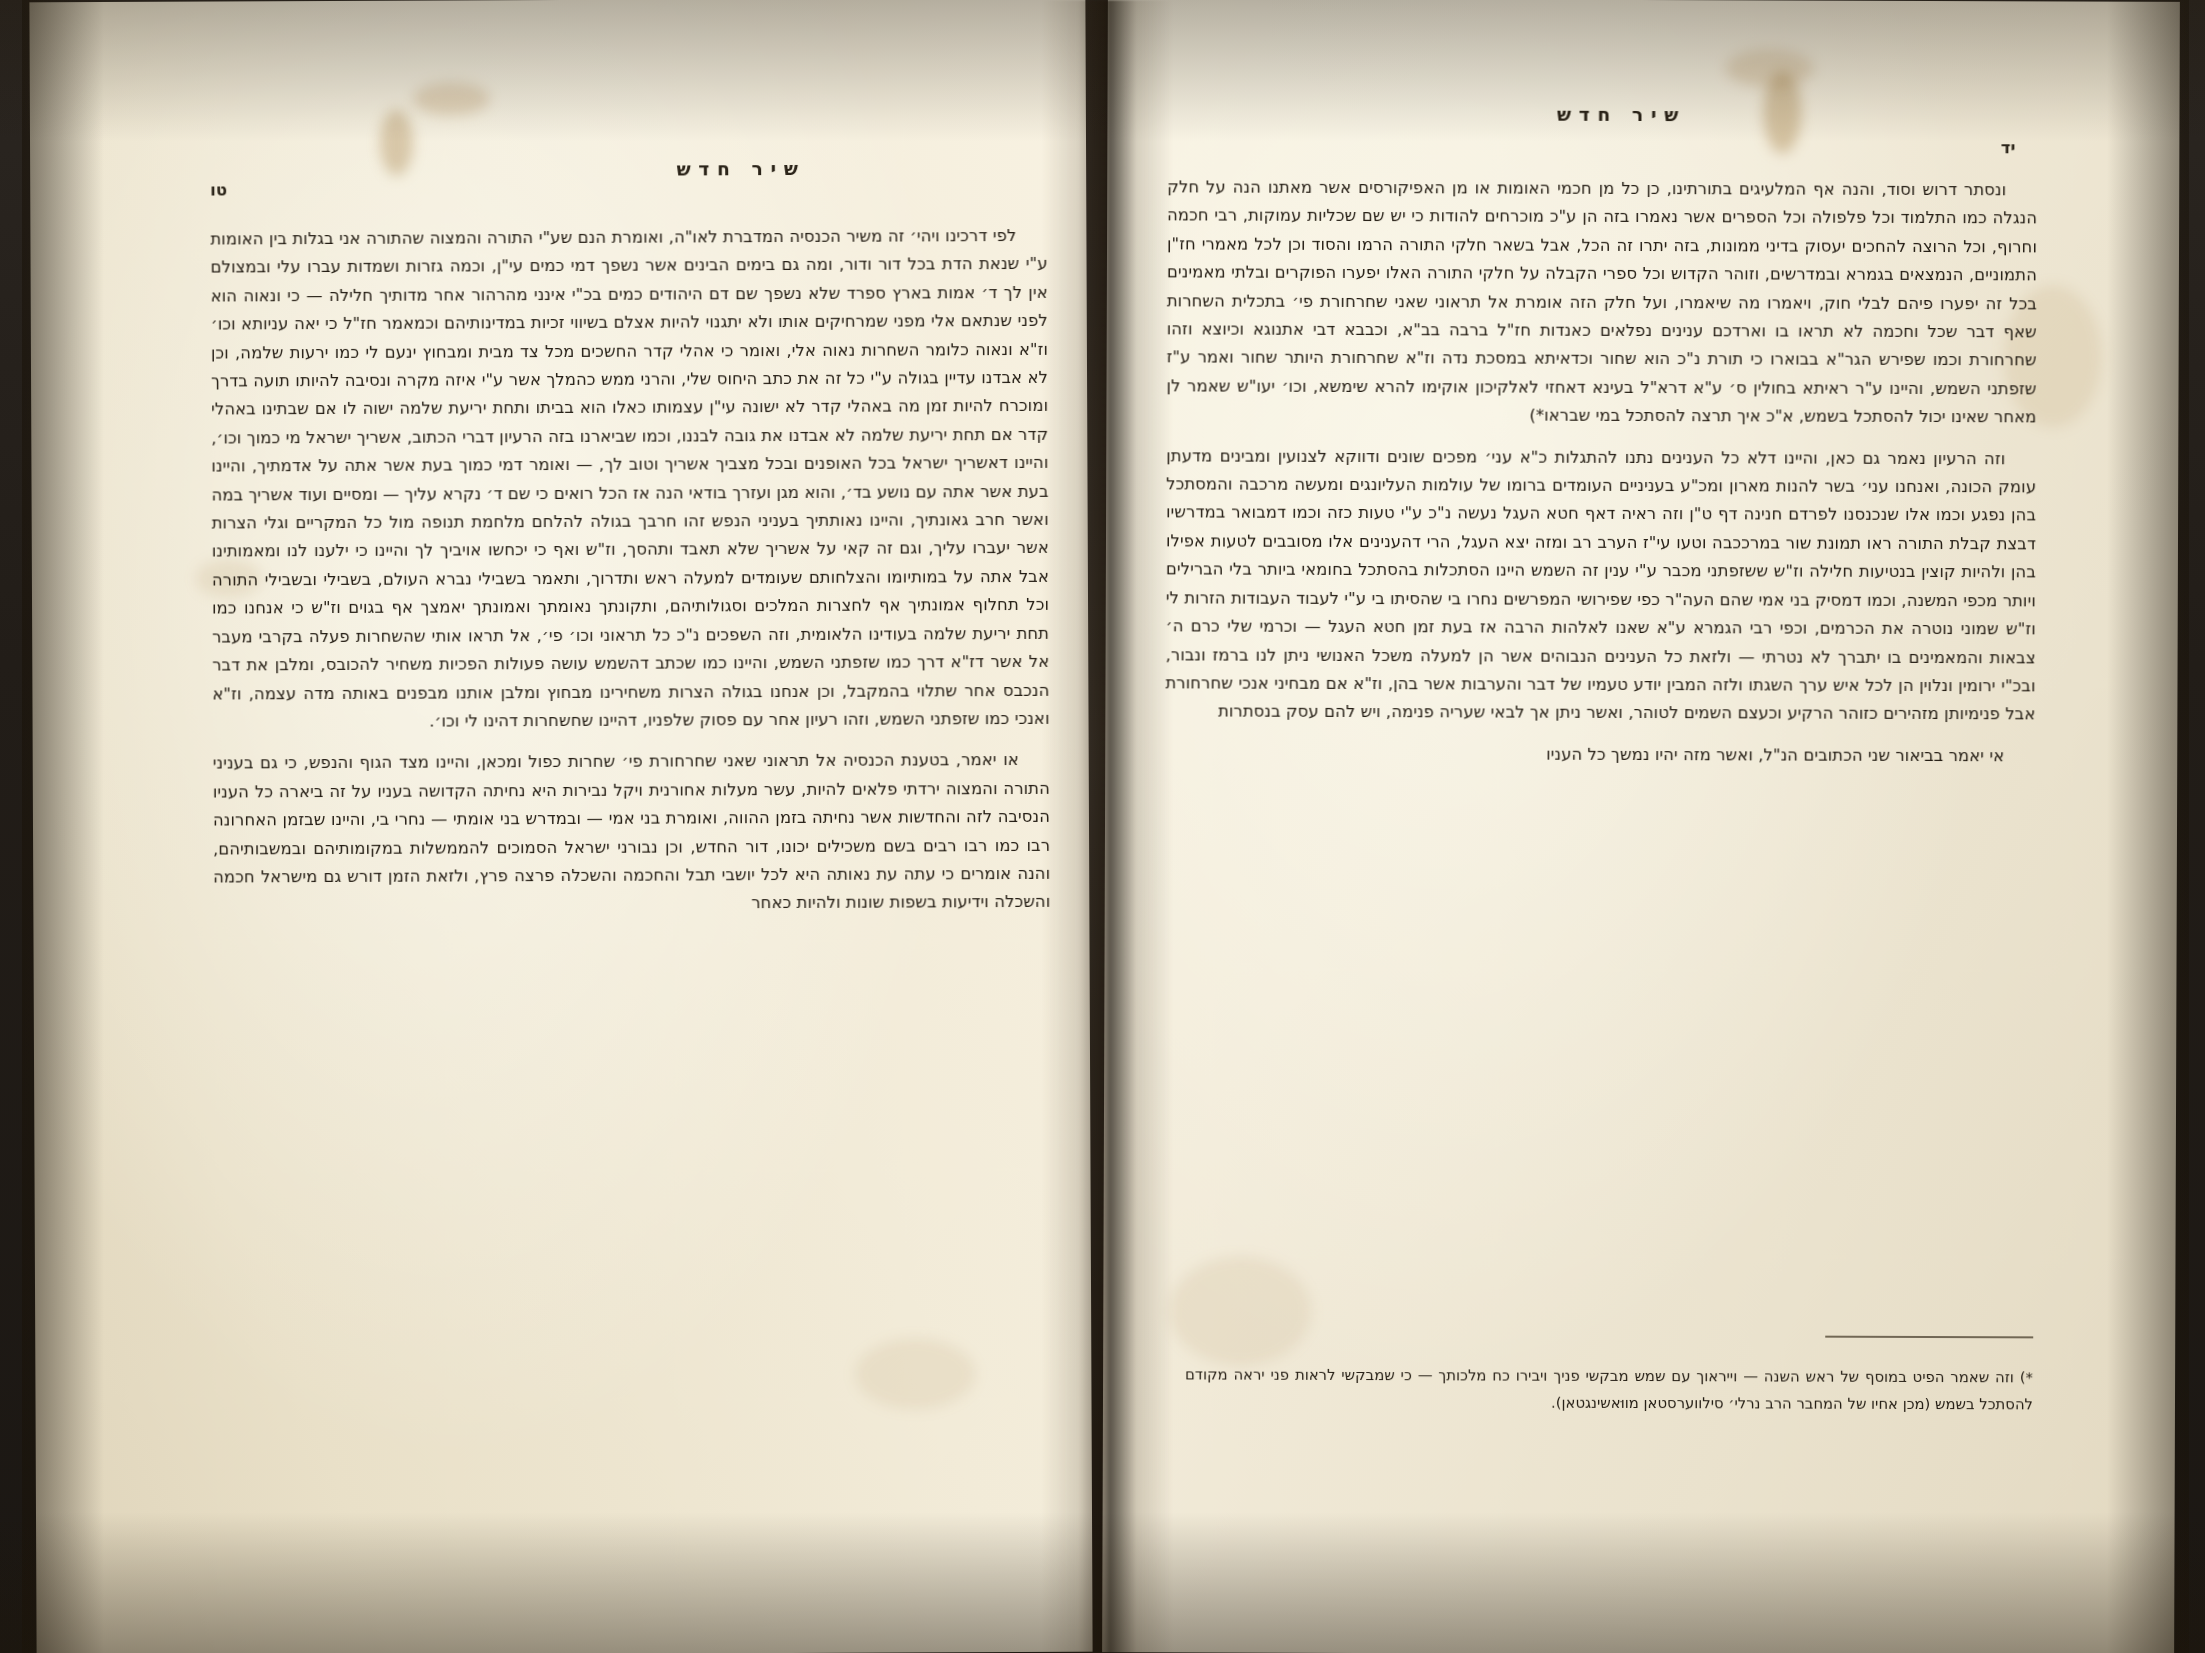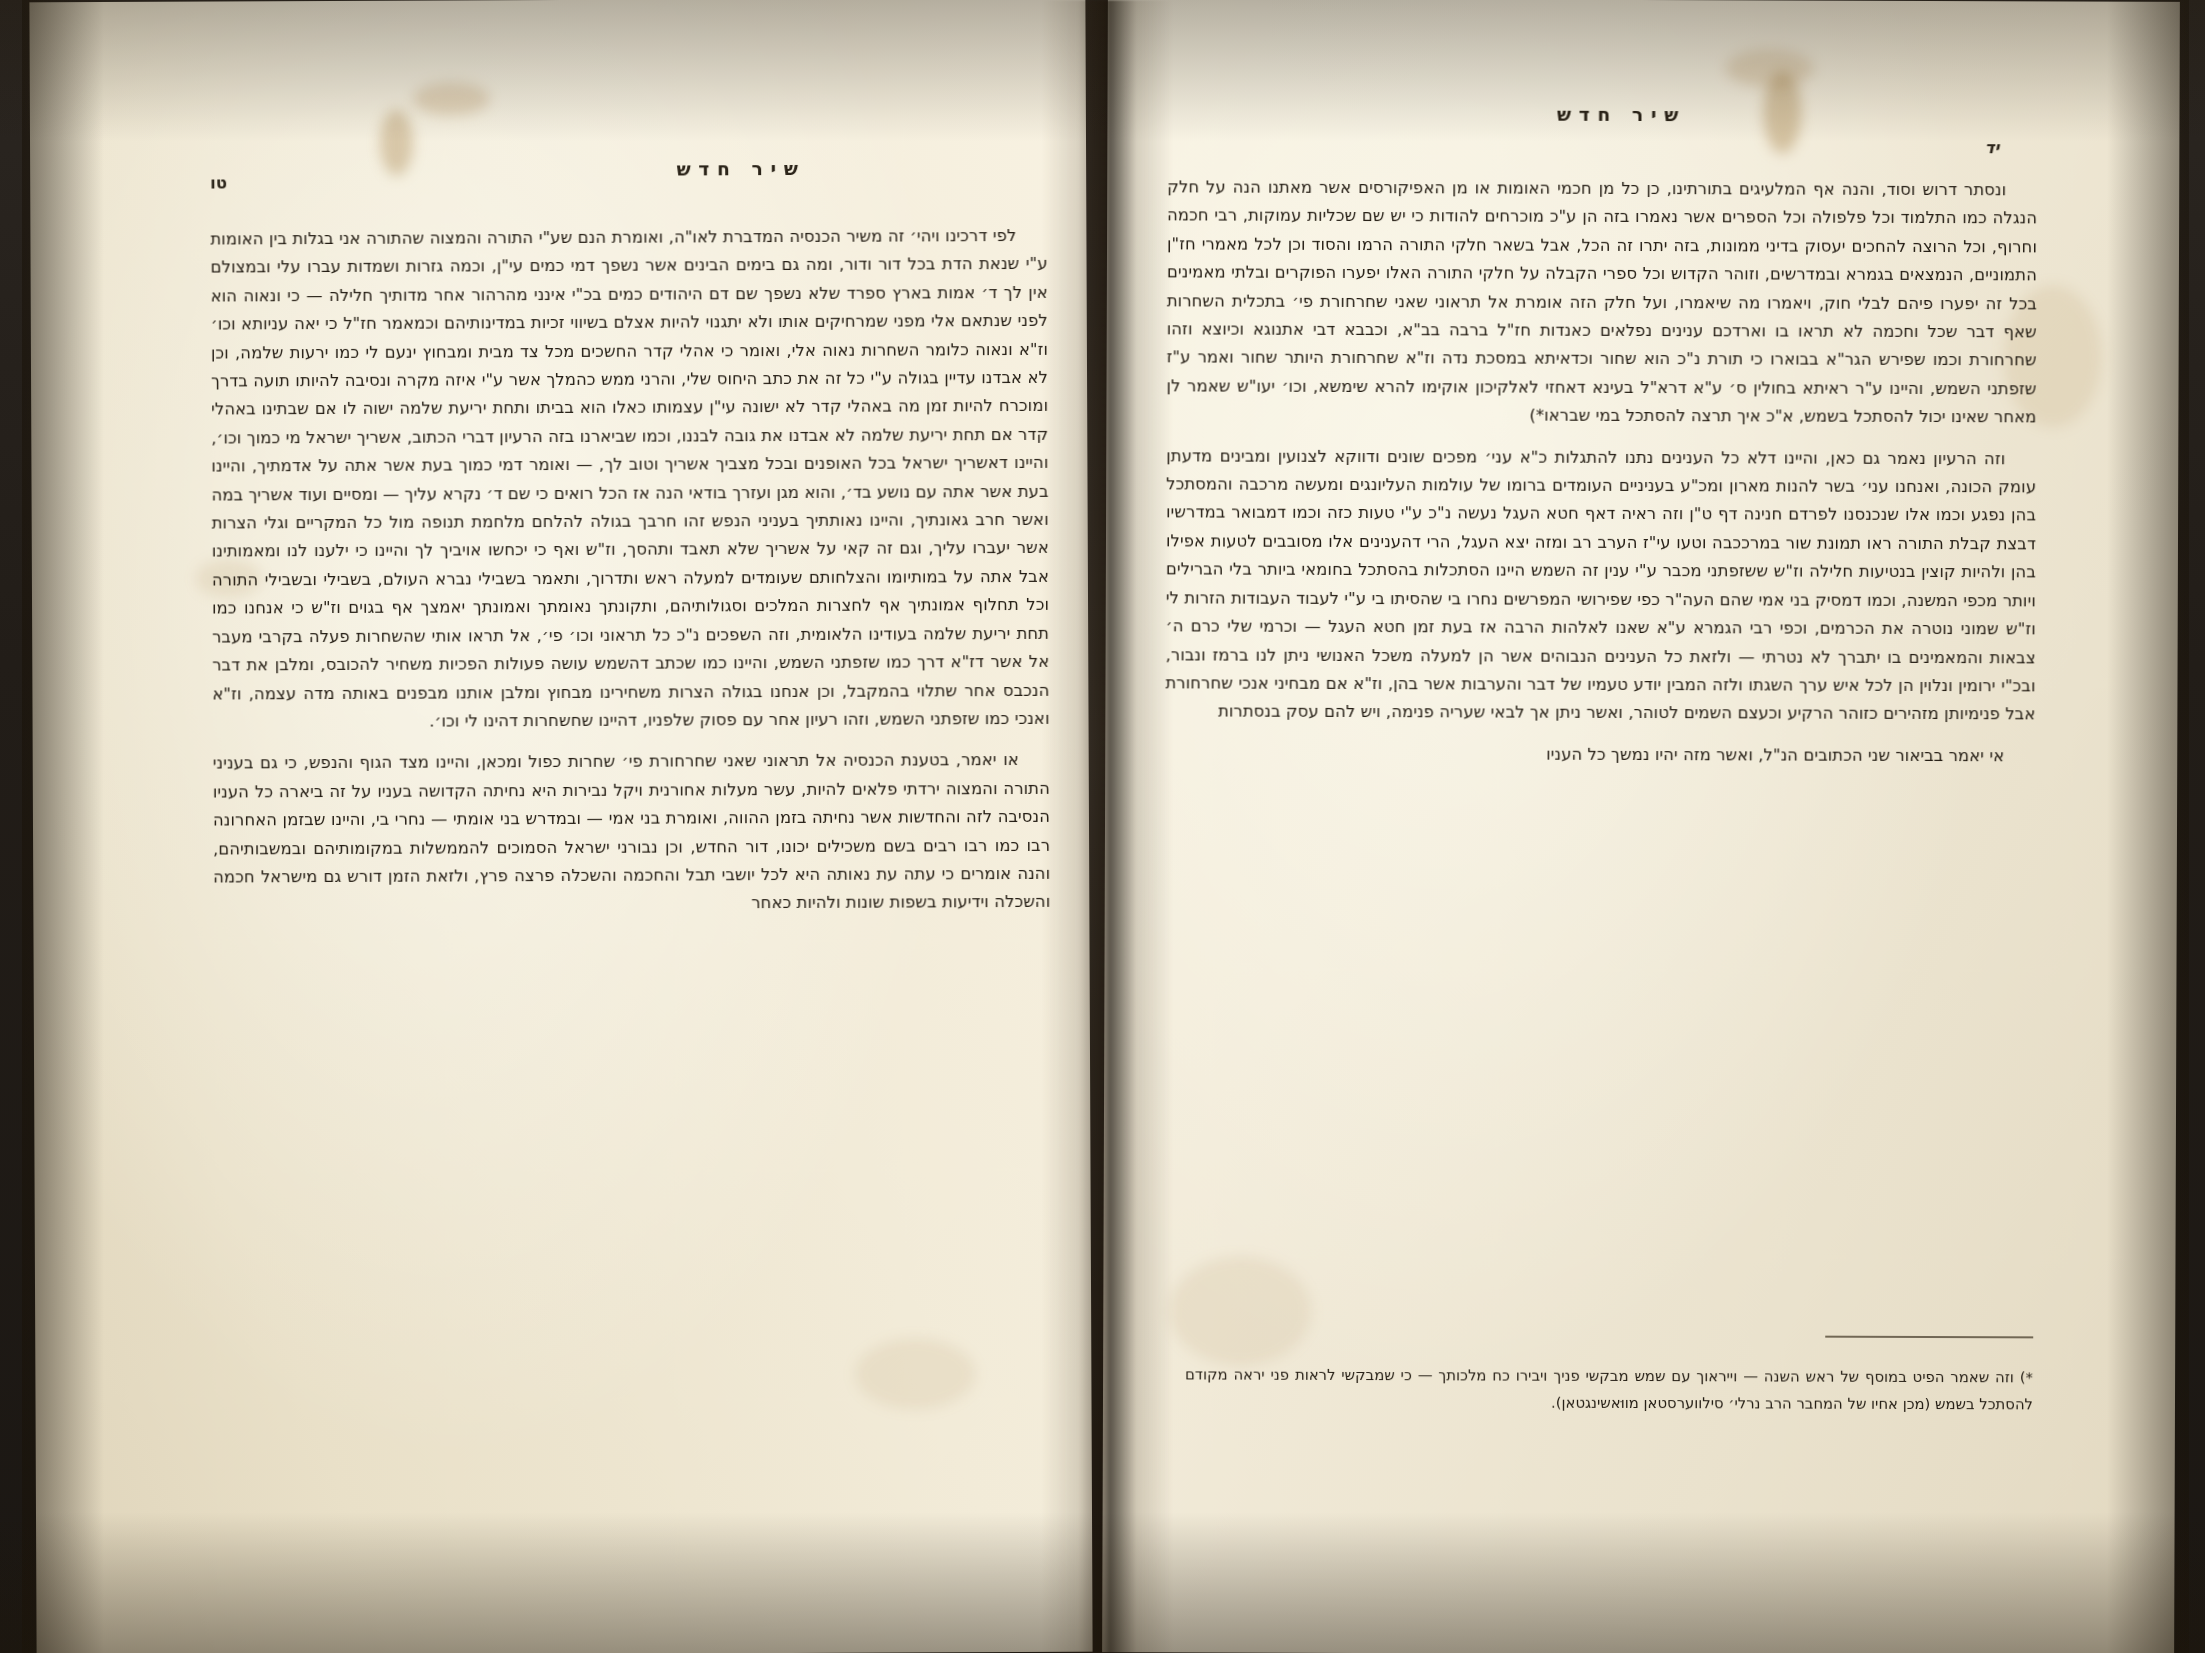--- a/index.html
+++ b/index.html
@@ -167,39 +167,39 @@
   <div class="book">
 
     <div class="page left left-rot soft">
       <div class="paper-tone"></div>
 
       <div class="stain" style="left:350px; top:109px; width:33px; height:66px; background:rgba(150,105,40,0.30);"></div>
       <div class="stain" style="left:383px; top:82px; width:77px; height:33px; background:rgba(160,115,50,0.22);"></div>
       <div class="stain" style="left:164px; top:558px; width:66px; height:38px; background:rgba(165,125,60,0.13);"></div>
       <div class="stain" style="left:820px; top:1340px; width:120px; height:71px; background:rgba(160,120,55,0.10);"></div>
 
-      <div class="folio" style="left:180px; top:172px;">טו</div>
+      <div class="folio" style="left:180px; top:179px;">טו</div>
 
       <div class="runhead" style="left:547px; top:159px; width:328px; text-align:center;">שיר חדש</div>
 
       <div class="textcol" style="left:180px; top:224px; width:837px;">
         <p>לפי דרכינו ויהי׳ זה משיר הכנסיה המדברת לאו"ה, ואומרת הנם שע"י התורה והמצוה שהתורה אני בגלות בין האומות ע"י שנאת הדת בכל דור ודור, ומה גם בימים הבינים אשר נשפך דמי כמים עי"ן, וכמה גזרות ושמדות עברו עלי ובמצולם אין לך ד׳ אמות בארץ ספרד שלא נשפך שם דם היהודים כמים בכ"י אינני מהרהור אחר מדותיך חלילה — כי ונאוה הוא לפני שנתאם אלי מפני שמרחיקים אותו ולא יתגנוי להיות אצלם בשיווי זכיות במדינותיהם וכמאמר חז"ל כי יאה עניותא וכו׳ וז"א ונאוה כלומר השחרות נאוה אלי, ואומר כי אהלי קדר החשכים מכל צד מבית ומבחוץ ינעם לי כמו ירעות שלמה, וכן לא אבדנו עדיין בגולה ע"י כל זה את כתב היחוס שלי, והרני ממש כהמלך אשר ע"י איזה מקרה ונסיבה להיותו תועה בדרך ומוכרח להיות זמן מה באהלי קדר לא ישונה עי"ן עצמותו כאלו הוא בביתו ותחת יריעת שלמה ישוה לו אם שבתינו באהלי קדר אם תחת יריעת שלמה לא אבדנו את גובה לבננו, וכמו שביארנו בזה הרעיון דברי הכתוב, אשריך ישראל מי כמוך וכו׳, והיינו דאשריך ישראל בכל האופנים ובכל מצביך אשריך וטוב לך, — ואומר דמי כמוך בעת אשר אתה על אדמתיך, והיינו בעת אשר אתה עם נושע בד׳, והוא מגן ועזרך בודאי הנה אז הכל רואים כי שם ד׳ נקרא עליך — ומסיים ועוד אשריך במה ואשר חרב גאונתיך, והיינו נאותתיך בעניני הנפש זהו חרבך בגולה להלחם מלחמת תנופה מול כל המקריים וגלי הצרות אשר יעברו עליך, וגם זה קאי על אשריך שלא תאבד ותהסך, וז"ש ואף כי יכחשו אויביך לך והיינו כי ילענו לנו ומאמותינו אבל אתה על במותיומו והצלחותם שעומדים למעלה ראש ותדרוך, ותאמר בשבילי נברא העולם, בשבילי ובשבילי התורה וכל תחלוף אמונתיך אף לחצרות המלכים וסגולותיהם, ותקונתך נאומתך ואמונתך יאמצך אף בגוים וז"ש כי אנחנו כמו תחת יריעת שלמה בעודינו הלאומית, וזה השפכים נ"כ כל תראוני וכו׳ פי׳, אל תראו אותי שהשחרות פעלה בקרבי מעבר אל אשר דז"א דרך כמו שזפתני השמש, והיינו כמו שכתב דהשמש עושה פעולות הפכיות משחיר להכובס, ומלבן את דבר הנכבס אחר שתלוי בהמקבל, וכן אנחנו בגולה הצרות משחירינו מבחוץ ומלבן אותנו מבפנים באותה מדה עצמה, וז"א ואנכי כמו שזפתני השמש, וזהו רעיון אחר עם פסוק שלפניו, דהיינו שחשחרות דהינו לי וכו׳.</p>
         <p>או יאמר, בטענת הכנסיה אל תראוני שאני שחרחורת פי׳ שחרות כפול ומכאן, והיינו מצד הגוף והנפש, כי גם בעניני התורה והמצוה ירדתי פלאים להיות, עשר מעלות אחורנית ויקל נבירות היא נחיתה הקדושה בעניו על זה ביארה כל העניו הנסיבה לזה והחדשות אשר נחיתה בזמן ההווה, ואומרת בני אמי — ובמדרש בני אומתי — נחרי בי, והיינו שבזמן האחרונה רבו כמו רבו רבים בשם משכילים יכונו, דור החדש, וכן נבורני ישראל הסמוכים להממשלות במקומותיהם ובמשבותיהם, והנה אומרים כי עתה עת נאותה היא לכל יושבי תבל והחכמה והשכלה פרצה פרץ, ולזאת הזמן דורש גם מישראל חכמה והשכלה וידיעות בשפות שונות ולהיות כאחר</p>
       </div>
     </div>
 
     <div class="page right right-rot soft">
       <div class="paper-tone"></div>
 
       <div class="stain" style="left:656px; top:71px; width:38px; height:82px; background:rgba(150,105,40,0.33);"></div>
       <div class="stain" style="left:618px; top:49px; width:88px; height:38px; background:rgba(160,115,50,0.20);"></div>
       <div class="stain" style="left:897px; top:284px; width:98px; height:142px; background:rgba(165,125,60,0.12);"></div>
       <div class="stain" style="left:66px; top:1258px; width:142px; height:109px; background:rgba(160,120,55,0.10);"></div>
 
-      <div class="folio" style="right:180px; top:137px;font-style:italic;">יד</div>
+      <div class="folio" style="right:164px; top:137px;">יד</div>
 
       <div class="runhead" style="left:213px; top:104px; width:602px; text-align:center;">שיר חדש</div>
 
       <div class="textcol" style="left:60px; top:175px; width:870px;">
         <p>ונסתר דרוש וסוד, והנה אף המלעיגים בתורתינו, כן כל מן חכמי האומות או מן האפיקורסים אשר מאתנו הנה על חלק הנגלה כמו התלמוד וכל פלפולה וכל הספרים אשר נאמרו בזה הן ע"כ מוכרחים להודות כי יש שם שכליות עמוקות, רבי חכמה וחרוף, וכל הרוצה להחכים יעסוק בדיני ממונות, בזה יתרו זה הכל, אבל בשאר חלקי התורה הרמו והסוד וכן לכל מאמרי חז"ן התמוניים, הנמצאים בגמרא ובמדרשים, וזוהר הקדוש וכל ספרי הקבלה על חלקי התורה האלו יפערו הפוקרים ובלתי מאמינים בכל זה יפערו פיהם לבלי חוק, ויאמרו מה שיאמרו, ועל חלק הזה אומרת אל תראוני שאני שחרחורת פי׳ בתכלית השחרות שאף דבר שכל וחכמה לא תראו בו וארדכם ענינים נפלאים כאנדות חז"ל ברבה בב"א, וכבבא דבי אתנוגא וכיוצא וזהו שחרחורת וכמו שפירש הגר"א בבוארו כי תורת נ"כ הוא שחור וכדאיתא במסכת נדה וז"א שחרחורת היותר שחור ואמר ע"ז שזפתני השמש, והיינו ע"ר ראיתא בחולין ס׳ ע"א דרא"ל בעינא דאחזי לאלקיכון אוקימו להרא שימשא, וכו׳ יעו"ש שאמר לן מאחר שאינו יכול להסתכל בשמש, א"כ איך תרצה להסתכל במי שבראו*)</p>
         <p>וזה הרעיון נאמר גם כאן, והיינו דלא כל הענינים נתנו להתגלות כ"א עני׳ מפכים שונים ודווקא לצנועין ומבינים מדעתן עומק הכונה, ואנחנו עני׳ בשר להנות מארון ומכ"ע בעניניים העומדים ברומו של עולמות העליונגים ומעשה מרכבה והמסתכל בהן נפגע וכמו אלו שנכנסנו לפרדם חנינה דף ט"ן וזה ראיה דאף חטא העגל נעשה נ"כ ע"י טעות כזה וכמו דמבואר במדרשיו דבצת קבלת התורה ראו תמונת שור במרככבה וטעו עי"ז הערב רב ומזה יצא העגל, הרי דהענינים אלו מסובבים לטעות אפילו בהן ולהיות קוצין בנטיעות חלילה וז"ש ששזפתני מכבר ע"י ענין זה השמש היינו הסתכלות בהסתכל בחומאי ביותר בלי הברילים ויותר מכפי המשנה, וכמו דמסיק בני אמי שהם העה"ר כפי שפירושי המפרשים נחרו בי שהסיתו בי ע"י לעבוד העבודות הזרות לי וז"ש שמוני נוטרה את הכרמים, וכפי רבי הגמרא ע"א שאנו לאלהות הרבה אז בעת זמן חטא העגל — וכרמי שלי כרם ה׳ צבאות והמאמינים בו יתברך לא נטרתי — ולזאת כל הענינים הנבוהים אשר הן למעלה משכל האנושי ניתן לנו ברמז ונבור, ובכ"י ירומין ונלוין הן לכל איש ערך השגתו ולזה המבין יודע טעמיו של דבר והערבות אשר בהן, וז"א אם מבחיני אנכי שחרחורת אבל פנימיותן מזהירים כזוהר הרקיע וכעצם השמים לטוהר, ואשר ניתן אך לבאי שעריה פנימה, ויש להם עסק בנסתרות</p>
         <p>אי יאמר בביאור שני הכתובים הנ"ל, ואשר מזה יהיו נמשך כל העניו</p>
       </div>
 
       <div class="fn-rule" style="left:722px; top:1335px; width:208px;"></div>

